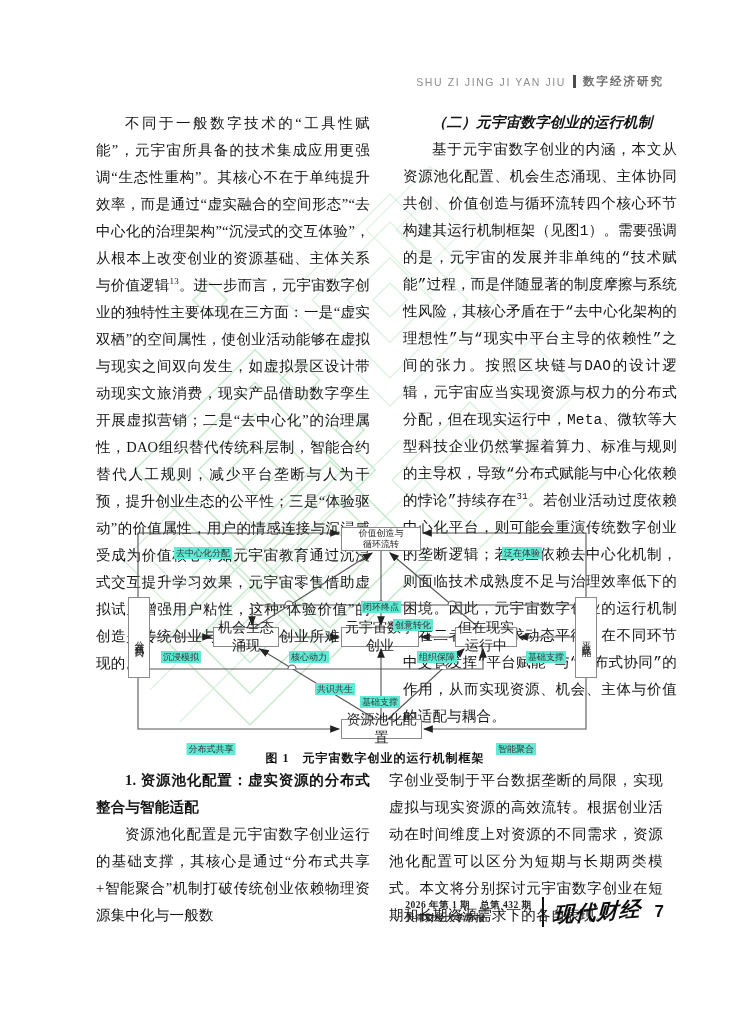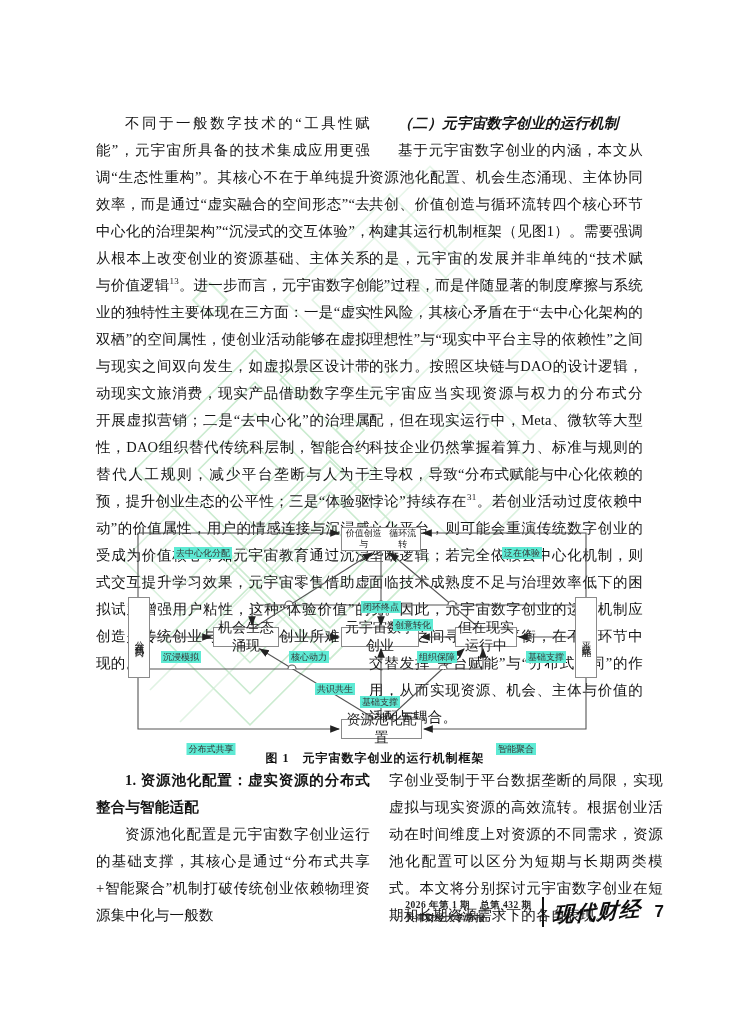--- a/index.html
+++ b/index.html
@@ -20,31 +20,31 @@
   .hdr .jcn { font-size:11.5px; letter-spacing:2px; color:#6e6e6e; font-weight:bold; }
 
   
   .col { width:274px; text-align:justify; font-size:14.5px; line-height:27px;
          color:#141414; letter-spacing:0.2px; }
   .col p { margin:0; text-indent:2em; }
   .col sup { font-size:9px; line-height:0;margin-top:20px; }
   .kai { font-style:italic; font-weight:600; }
   .bold-head { font-weight:bold; }
   .lcol { left:96px; top:110px; }
-  .rcol { left:369px; top:110px; }
+  .rcol { left:403px; top:110px;font-family:Liberation Mono, monospace; }
   .lcol2 { left:96px; top:767px; }
   .rcol2 { left:389px; top:767px; }
 
   
   .fig { left:95px; top:518px; width:560px; height:252px; }
   .fig svg.conn { position:absolute; left:0; top:0; }
   .node { position:absolute; box-sizing:border-box; background:#ffffff;
           border:1px solid #8a8a8a; color:#222; text-align:center;
           font-size:14px; display:flex; align-items:center; justify-content:center; }
-  .node.two { flex-direction:row; line-height:11px; font-size:9px; }
+  .node.two { flex-direction:column; line-height:11px; font-size:9px; }
   .pillar { writing-mode:vertical-rl; text-orientation:upright; letter-spacing:2px;
             font-size:9.5px; }
   .elab { position:absolute; transform:translateX(-50%); background:#5eead4;
           font-size:9px; color:#333; padding:0 2px; white-space:nowrap; line-height:12px;margin-top:20px; }
   .figcap { position:absolute; left:0; top:232px; width:100%; text-align:center;
             font-size:12px; font-weight:bold; color:#111; letter-spacing:1px; }
 
   
   .ftr { top:897px; right:86px; display:flex; align-items:center; }
   .ftr .issue { font-size:9.5px; font-weight:bold; line-height:13px;
@@ -100,20 +100,25 @@
         <rect x="-35" y="-35" width="70" height="70"></rect>
           <rect x="-15" y="-15" width="30" height="30"></rect>
       </g>
       <rect transform="translate(350,430) rotate(45)" x="-10" y="-10" width="20" height="20"></rect>
       <rect transform="translate(300,380) rotate(45)" x="-14" y="-14" width="28" height="28"></rect>
       <rect transform="translate(210,300) rotate(45)" x="-12" y="-12" width="24" height="24"></rect>
       <path d="M150,690 L400,440 M180,722 L432,470" opacity="0.6"></path>
     </g>
   </svg>
 
+  <div class="layer hdr">
+    <span class="pinyin">SHU ZI JING JI YAN JIU</span>
+    <span class="bar"></span>
+    <span class="jcn">数字经济研究</span>
+  </div>
 
   <div class="layer col lcol">
     <p><span>不同于一般数字技术的“工具性赋能”，元宇宙所具备的技术集成应用更强调“生态性重构”。其核心不在于单纯提升效率，而是通过“虚实融合的空间形态”“去中心化的治理架构”“沉浸式的交互体验”，从根本上改变创业的资源基础、主体关系与价值逻辑</span><sup>13</sup><span>。进一步而言，元宇宙数字创业的独特性主要体现在三方面：一是“虚实双栖”的空间属性，使创业活动能够在虚拟与现实之间双向发生，如虚拟景区设计带动现实文旅消费，现实产品借助数字孪生开展虚拟营销；二是“去中心化”的治理属性，DAO组织替代传统科层制，智能合约替代人工规则，减少平台垄断与人为干预，提升创业生态的公平性；三是“体验驱动”的价值属性，用户的情感连接与沉浸感受成为价值核心，如元宇宙教育通过沉浸式交互提升学习效果，元宇宙零售借助虚拟试穿增强用户粘性，这种“体验价值”的创造是传统创业与一般数字创业所难以实现的。</span></p>
   </div>
 
   <div class="layer col rcol">
     <p class="kai">（二）元宇宙数字创业的运行机制</p>
     <p><span>基于元宇宙数字创业的内涵，本文从资源池化配置、机会生态涌现、主体协同共创、价值创造与循环流转四个核心环节构建其运行机制框架（见图1）。需要强调的是，元宇宙的发展并非单纯的“技术赋能”过程，而是伴随显著的制度摩擦与系统性风险，其核心矛盾在于“去中心化架构的理想性”与“现实中平台主导的依赖性”之间的张力。按照区块链与DAO的设计逻辑，元宇宙应当实现资源与权力的分布式分配，但在现实运行中，Meta、微软等大型科技企业仍然掌握着算力、标准与规则的主导权，导致“分布式赋能与中心化依赖的悖论”持续存在</span><sup>31</sup><span>。若创业活动过度依赖中心化平台，则可能会重演传统数字创业的垄断逻辑；若完全依赖去中心化机制，则面临技术成熟度不足与治理效率低下的困境。因此，元宇宙数字创业的运行机制应在二者之间寻求动态平衡，在不同环节中交替发挥“平台赋能”与“分布式协同”的作用，从而实现资源、机会、主体与价值的适配与耦合。</span></p>
   </div>
 

